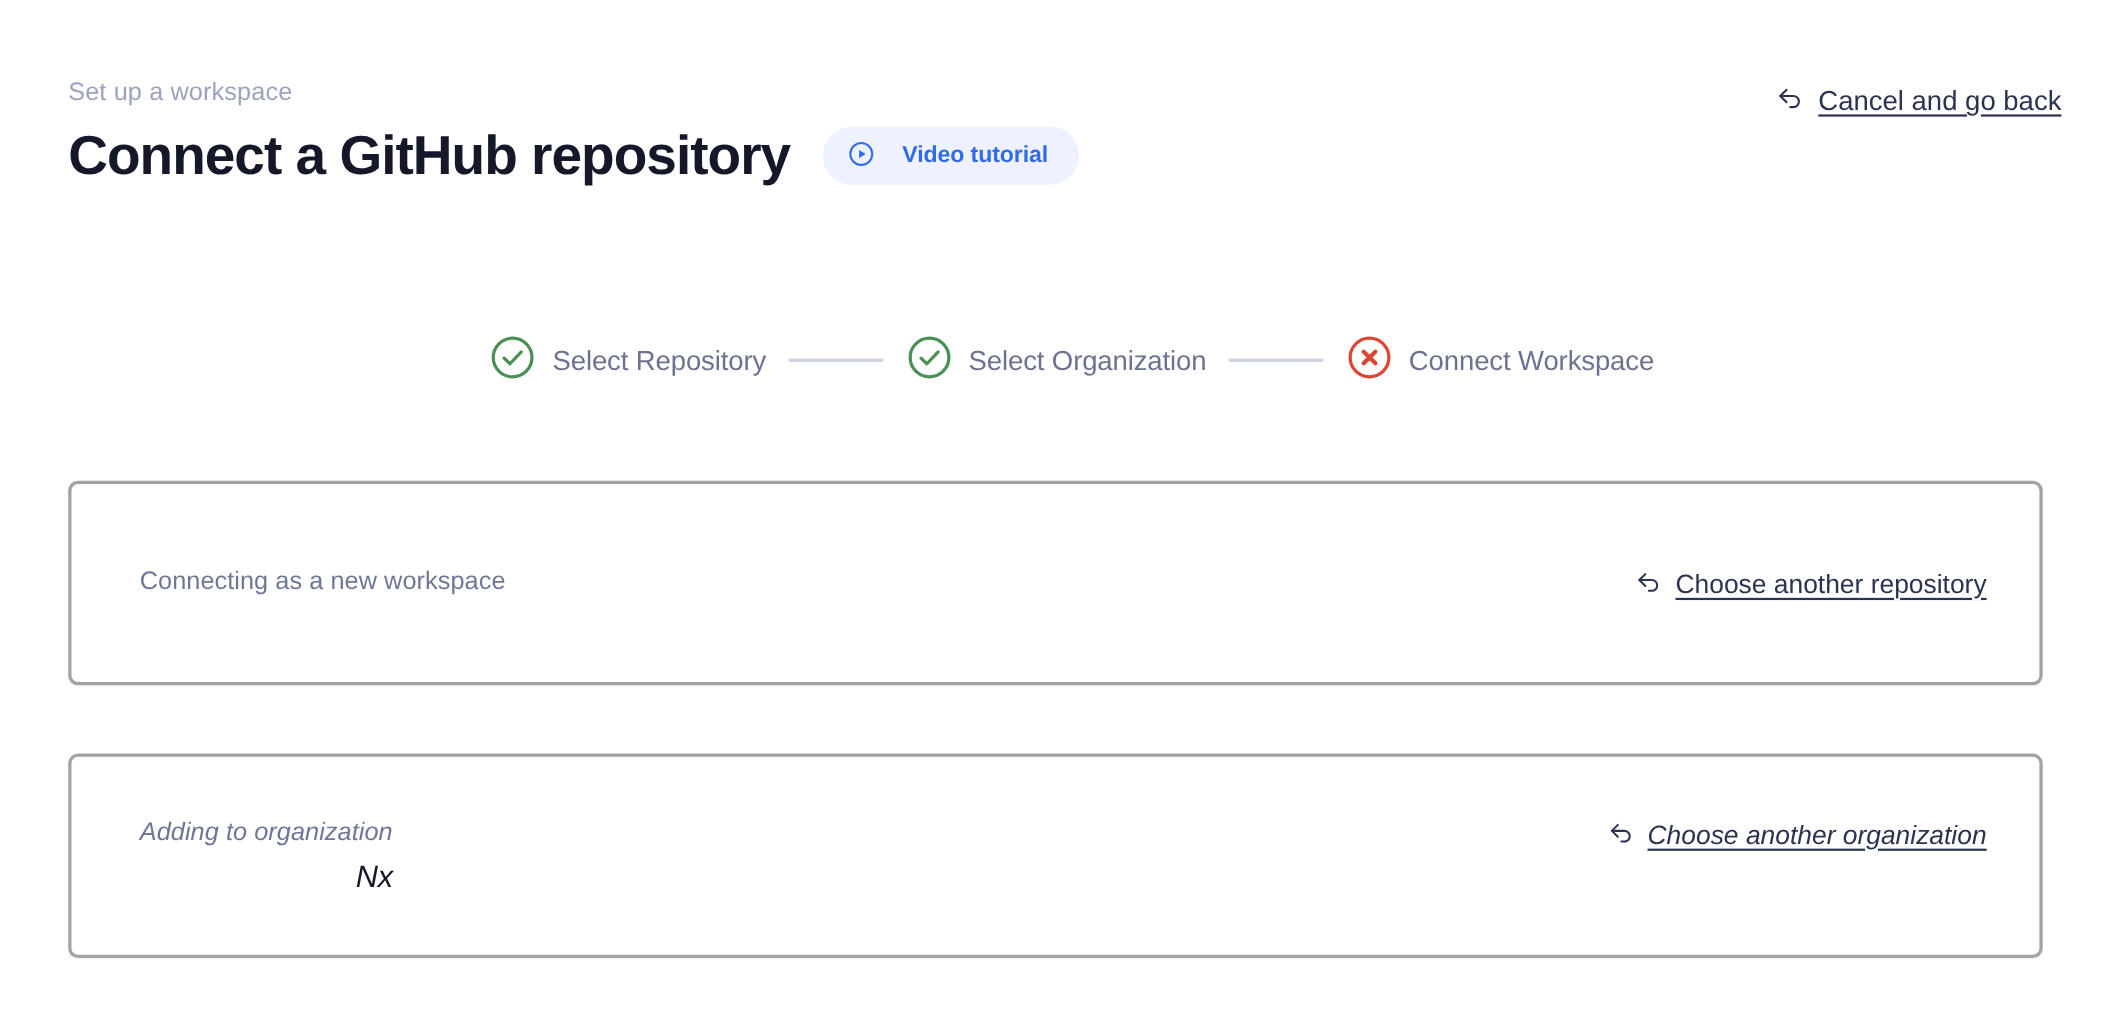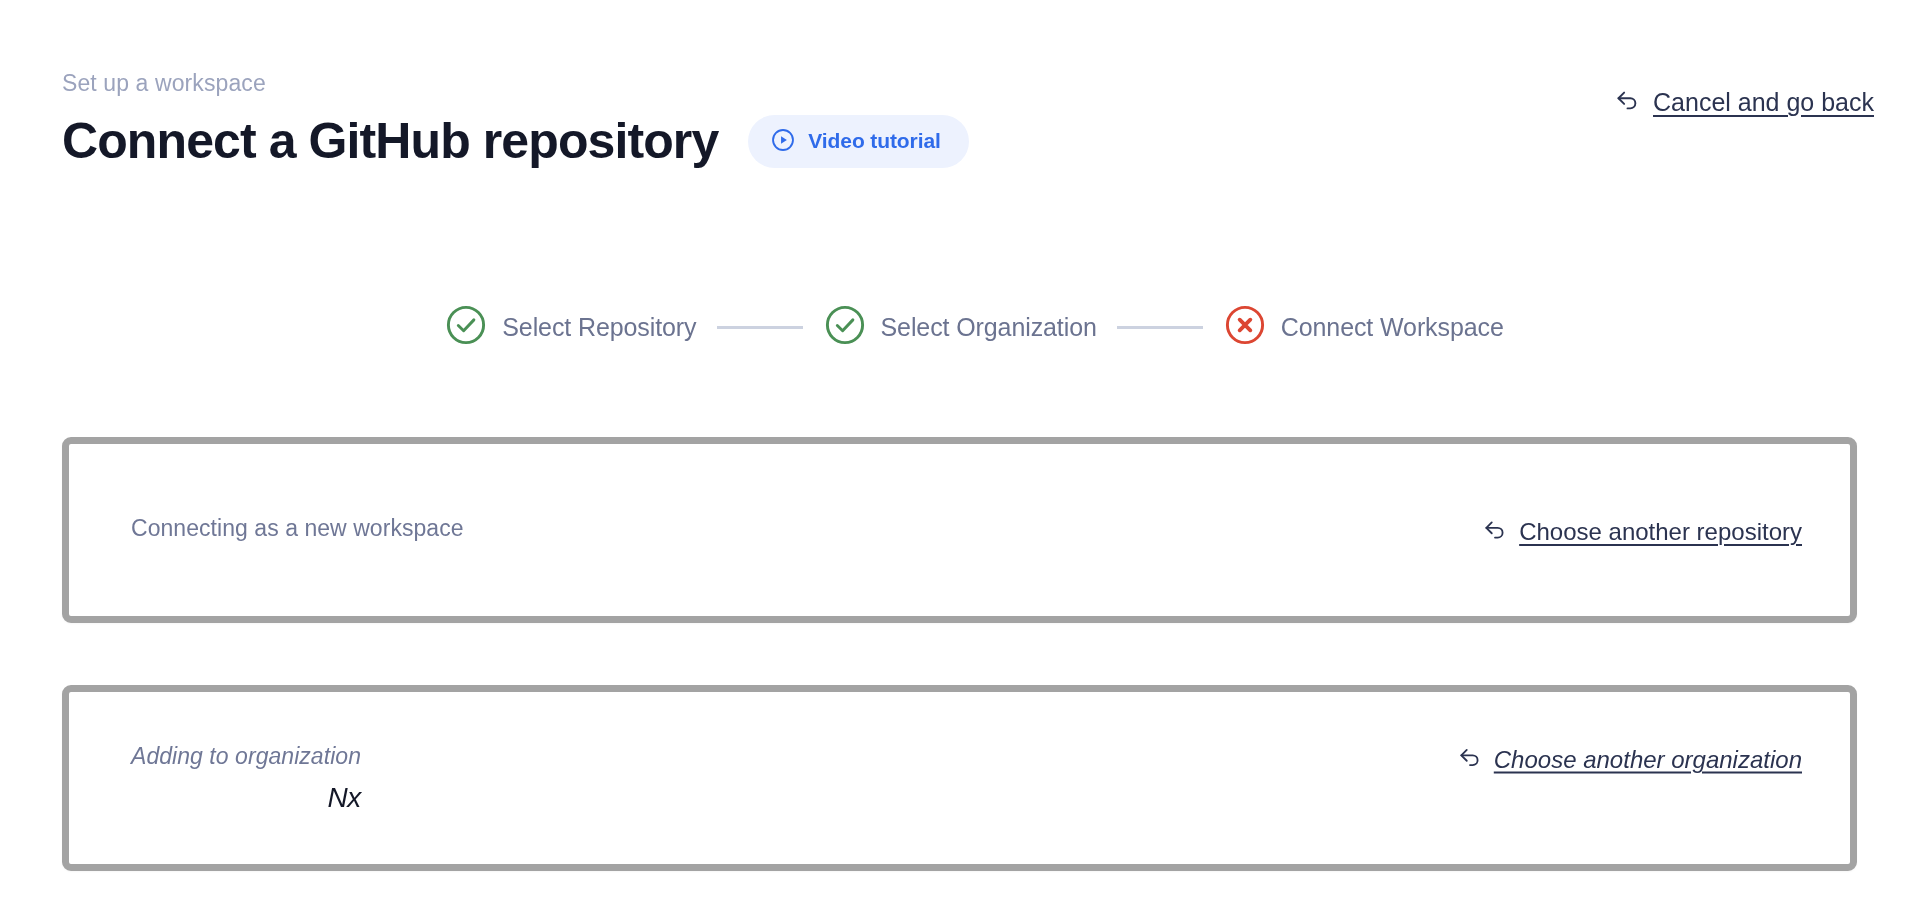--- a/index.html
+++ b/index.html
@@ -53,42 +53,42 @@
     font-size: 50px;
     line-height: 58px;
     font-weight: 700;
     color: #141828;
     letter-spacing: -0.9px;
   }
 
   .video-badge {
     display: inline-flex;
     align-items: center;
-    gap: 12px;
+    gap: 24px;
     background: #edf2fe;
     border-radius: 999px;
     padding: 12px 28px 12px 22px;
     cursor: pointer;
     border: none;
   }
 
   .video-badge-label {
     font-size: 21px;
     font-weight: 700;
     color: #2f6bea;
     letter-spacing: -0.1px;
   }
 
   .cancel-link {
     display: inline-flex;
-    align-items: flex-end;
+    align-items: flex-start;
     gap: 12px;
     text-decoration: none;
     cursor: pointer;
-    margin-top: 18px;
+    margin-top: 8px;
   }
 
   .cancel-link-label {
     font-size: 25px;
     line-height: 32px;
     color: #2b3350;
     text-decoration: underline;
     text-underline-offset: 4px;
     text-decoration-thickness: 1.5px;
   }
@@ -131,21 +131,21 @@
     margin: 0 20px;
     flex: 0 0 auto;
   }
 
   
   .card {
     position: absolute;
     left: 62px;
     width: 1795px;
     background: #ffffff;
-    border: 7px solid #a3a3a3;
+    border: 3px solid #a3a3a3;
     border-radius: 9px;
     box-shadow: 0 1px 2px rgba(20, 24, 40, 0.035);
   }
 
   .card-repository { top: 437px; height: 186px; }
   .card-organization { top: 685px; height: 186px; font-style: italic; }
 
   .card-inner {
     position: absolute;
     left: 62px;

